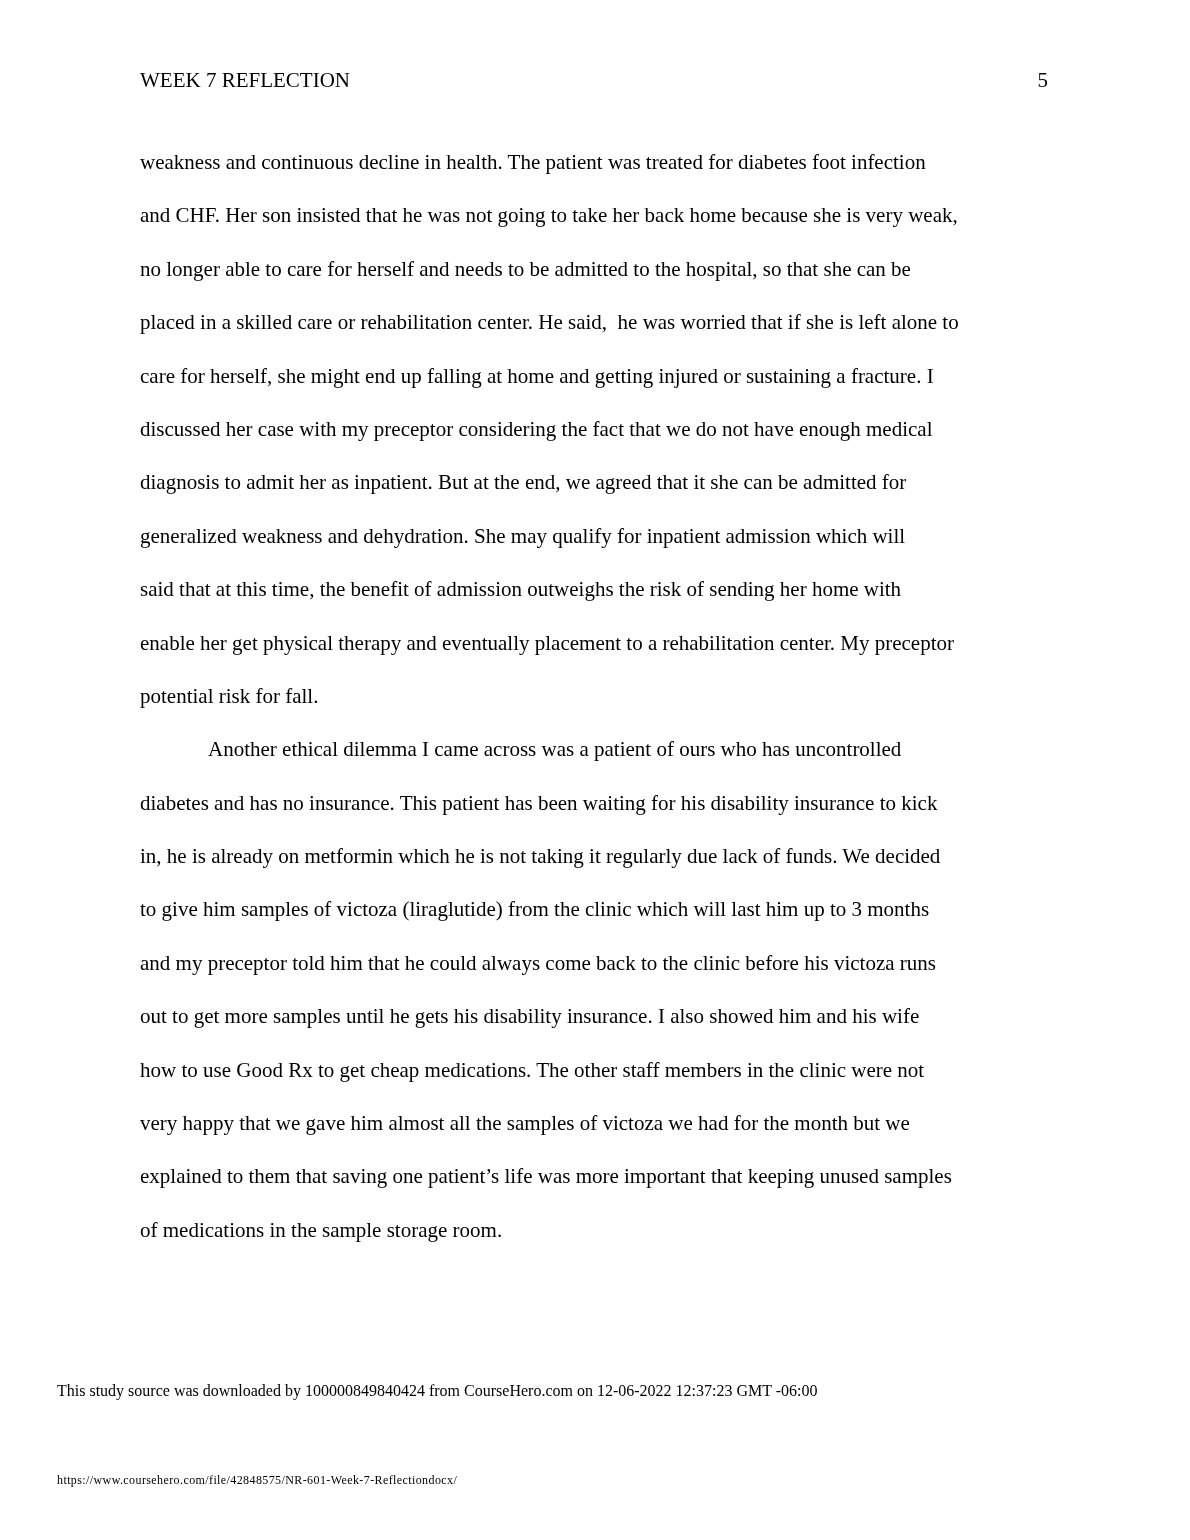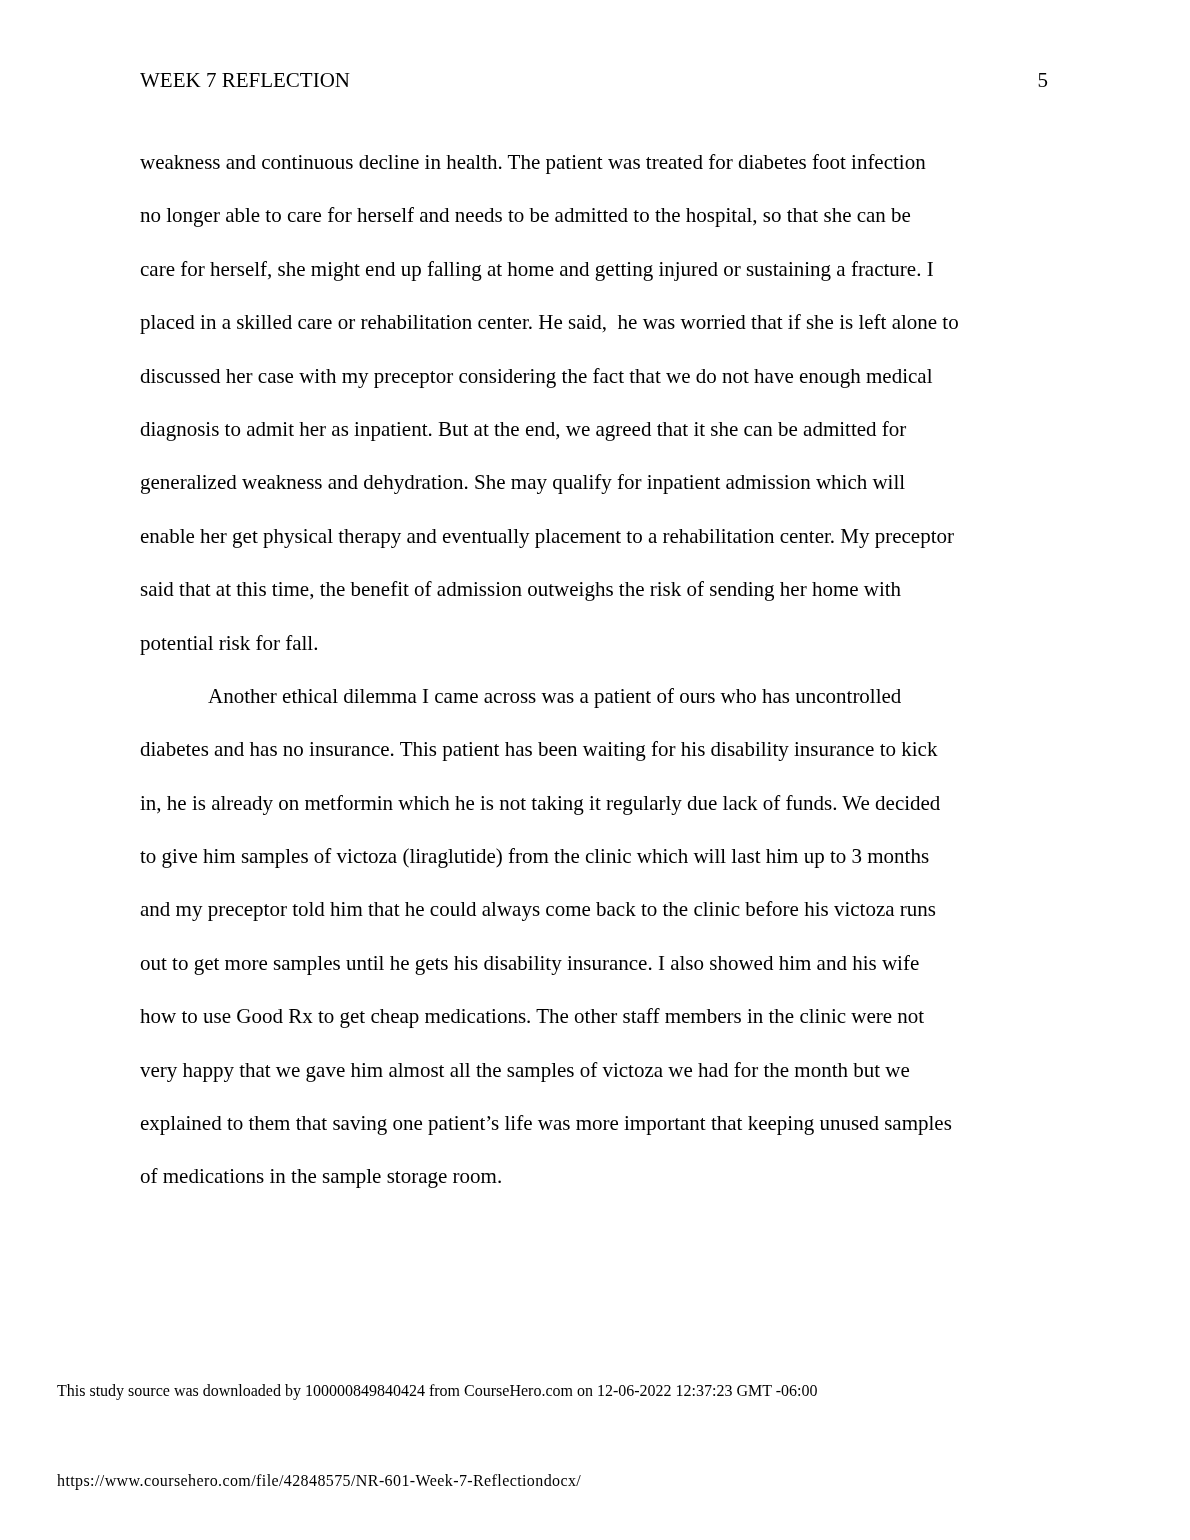--- a/index.html
+++ b/index.html
@@ -48,48 +48,49 @@
     left: 57px;
     top: 1380px;
     font-size: 16px;
     line-height: 22px;
     white-space: pre;
   }
   .footer-url {
     position: absolute;
     left: 57px;
     top: 1469px;
-    font-size: 16px;
+    font-size: 12px;
     letter-spacing: 0.4px;
     line-height: 23px;
     white-space: pre;
     color: #000000;
     text-decoration: none;
   }
 </style>
 </head>
 <body>
 
 <div class="page">
 
   <div class="running-head">
     <span>WEEK 7 REFLECTION</span>
     <span>5</span>
   </div>
 
   <div class="body-text">
     <div class="line">weakness and continuous decline in health. The patient was treated for diabetes foot infection</div>
+    <div class="line">and CHF. Her son insisted that he was not going to take her back home because she is very weak,</div>
     <div class="line">no longer able to care for herself and needs to be admitted to the hospital, so that she can be</div>
+    <div class="line">placed in a skilled care or rehabilitation center. He said,  he was worried that if she is left alone to</div>
     <div class="line">care for herself, she might end up falling at home and getting injured or sustaining a fracture. I</div>
-    <div class="line">placed in a skilled care or rehabilitation center. He said,  he was worried that if she is left alone to</div>
     <div class="line">discussed her case with my preceptor considering the fact that we do not have enough medical</div>
     <div class="line">diagnosis to admit her as inpatient. But at the end, we agreed that it she can be admitted for</div>
     <div class="line">generalized weakness and dehydration. She may qualify for inpatient admission which will</div>
+    <div class="line">said that at this time, the benefit of admission outweighs the risk of sending her home with</div>
     <div class="line">enable her get physical therapy and eventually placement to a rehabilitation center. My preceptor</div>
-    <div class="line">said that at this time, the benefit of admission outweighs the risk of sending her home with</div>
     <div class="line">potential risk for fall.</div>
     <div class="line indent">Another ethical dilemma I came across was a patient of ours who has uncontrolled</div>
     <div class="line">diabetes and has no insurance. This patient has been waiting for his disability insurance to kick</div>
     <div class="line">in, he is already on metformin which he is not taking it regularly due lack of funds. We decided</div>
     <div class="line">to give him samples of victoza (liraglutide) from the clinic which will last him up to 3 months</div>
     <div class="line">and my preceptor told him that he could always come back to the clinic before his victoza runs</div>
     <div class="line">out to get more samples until he gets his disability insurance. I also showed him and his wife</div>
     <div class="line">how to use Good Rx to get cheap medications. The other staff members in the clinic were not</div>
     <div class="line">very happy that we gave him almost all the samples of victoza we had for the month but we</div>
     <div class="line">explained to them that saving one patient’s life was more important that keeping unused samples</div>

